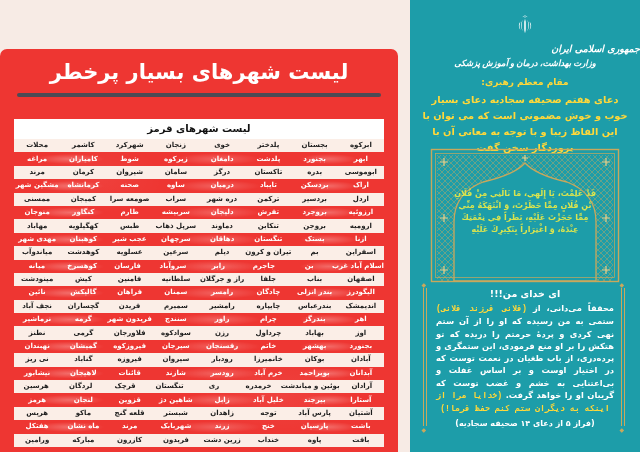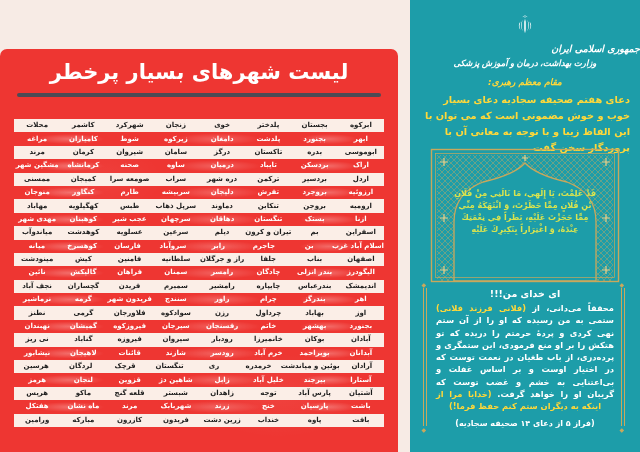--- a/index.html
+++ b/index.html
@@ -77,29 +77,29 @@
   }
   .emblem { position:absolute; top:11px; left:0; right:0; text-align:center; }
   .emblem svg { width:26px; height:30px; }
   .gov-line1 {
     position:absolute; top:43px; width:100%; text-align:right;
     font-family:"DejaVu Serif", serif; font-style:italic;
     font-size:9.5px; font-weight:700; color:#ffffff;
   }
   .gov-line2 {
     position:absolute; top:58px; width:100%; text-align:center;
-    font-family:Liberation Sans, sans-serif; font-style:italic;
+    font-family:Liberation Serif, serif; font-style:italic;
     font-size:8.5px; font-weight:700; color:#ffffff;
   }
   .leader-label {
     position:absolute; top:77px; width:100%; text-align:center;
-    color:#ffd83a; font-size:9px; font-weight:800;font-style:italic;
+    color:#ffd83a; font-size:9px; font-weight:800;
   }
   .leader-quote {
-    position:absolute; top:92px; left:10px; width:210px; text-align:right;
+    position:absolute; top:92px; left:10px; width:210px; text-align:center;
     color:#ffd83a; font-size:9.8px; font-weight:800; line-height:1.62;
   }
   .dua-frame { position:absolute; top:148px; left:20px; width:190px; height:133px; }
   .dua-frame svg { position:absolute; inset:0; }
   .dua-arabic {
     position:absolute; top:40px; left:22px; width:146px;
     text-align:center;
     color:#d9e44f; font-size:8px; font-weight:800; line-height:1.5;
   }
   .ornament {
@@ -115,38 +115,39 @@
   .ornament.right { right:15px; }
   .dua-intro {
     position:absolute; top:288px; width:100%; text-align:center;
     font-size:9.5px; font-weight:800; color:#ffffff;
   }
   .dua-translation {
     position:absolute; top:302px; left:26px; width:178px;
     text-align:justify; text-align-last:center;
     font-size:8.3px; font-weight:700; line-height:1.48; color:#ffffff;
   }
-  .hl { color:#ffd83a; }
+  .hl { color:#ffd83a;font-family:Liberation Mono, monospace; }
   .dua-citation {
     position:absolute; top:392px; width:100%; text-align:center;
     font-size:8px; font-weight:700; color:#ffffff;margin-top:27px;
   }
   .panel-footer {
     position:absolute; top:420px; width:100%; text-align:center;
     font-family:"DejaVu Serif", serif; font-style:italic;
     font-size:10.5px; font-weight:700; color:#ffffff;
   }
 </style>
 </head>
 <body>
 
 <div class="left-card">
   <div class="card-title">لیست شهرهای بسیار پرخطر</div>
   <div class="card-divider"></div>
   <div class="table-wrap">
+    <div class="table-header">لیست شهرهای قرمز</div>
     <div>
         <div class="trow light">
           <div class="tcell">ابرکوه</div>
           <div class="tcell">بجستان</div>
           <div class="tcell">پلدختر</div>
           <div class="tcell">خوی</div>
           <div class="tcell">زنجان</div>
           <div class="tcell">شهرکرد</div>
           <div class="tcell">کاشمر</div>
           <div class="tcell">محلات</div>

